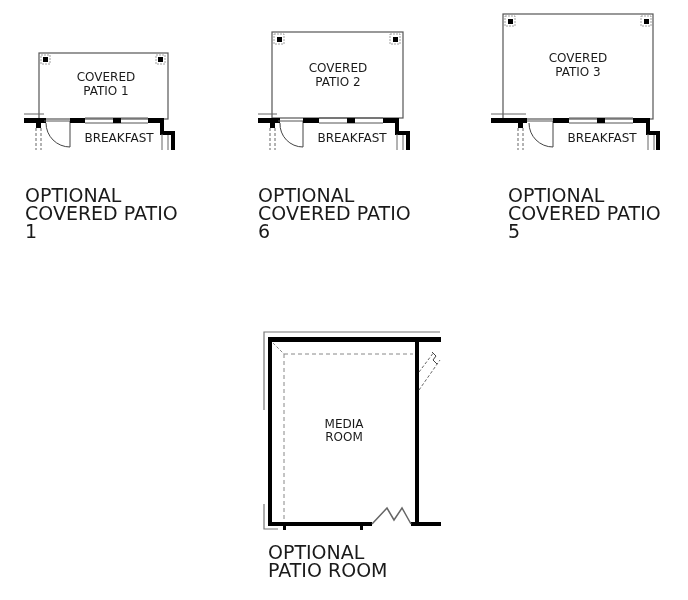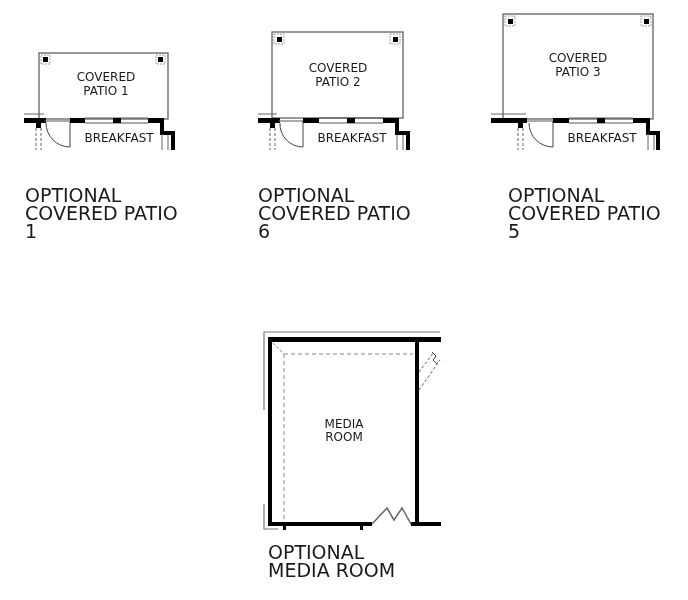--- a/index.html
+++ b/index.html
@@ -155,14 +155,14 @@
 <div class="caption" style="left:258px; top:186px; width:166px;">
   <span>OPTIONAL</span>
   <span>COVERED PATIO 6</span>
 </div>
 <div class="caption" style="left:508px; top:186px; width:166px;">
   <span>OPTIONAL</span>
   <span>COVERED PATIO 5</span>
 </div>
 <div class="caption" style="left:268px; top:543px; width:160px;">
   <span>OPTIONAL</span>
-  <span>MEDIA ROOM</span>
+  <span>PATIO ROOM</span>
 </div>
 
 </body></html>

